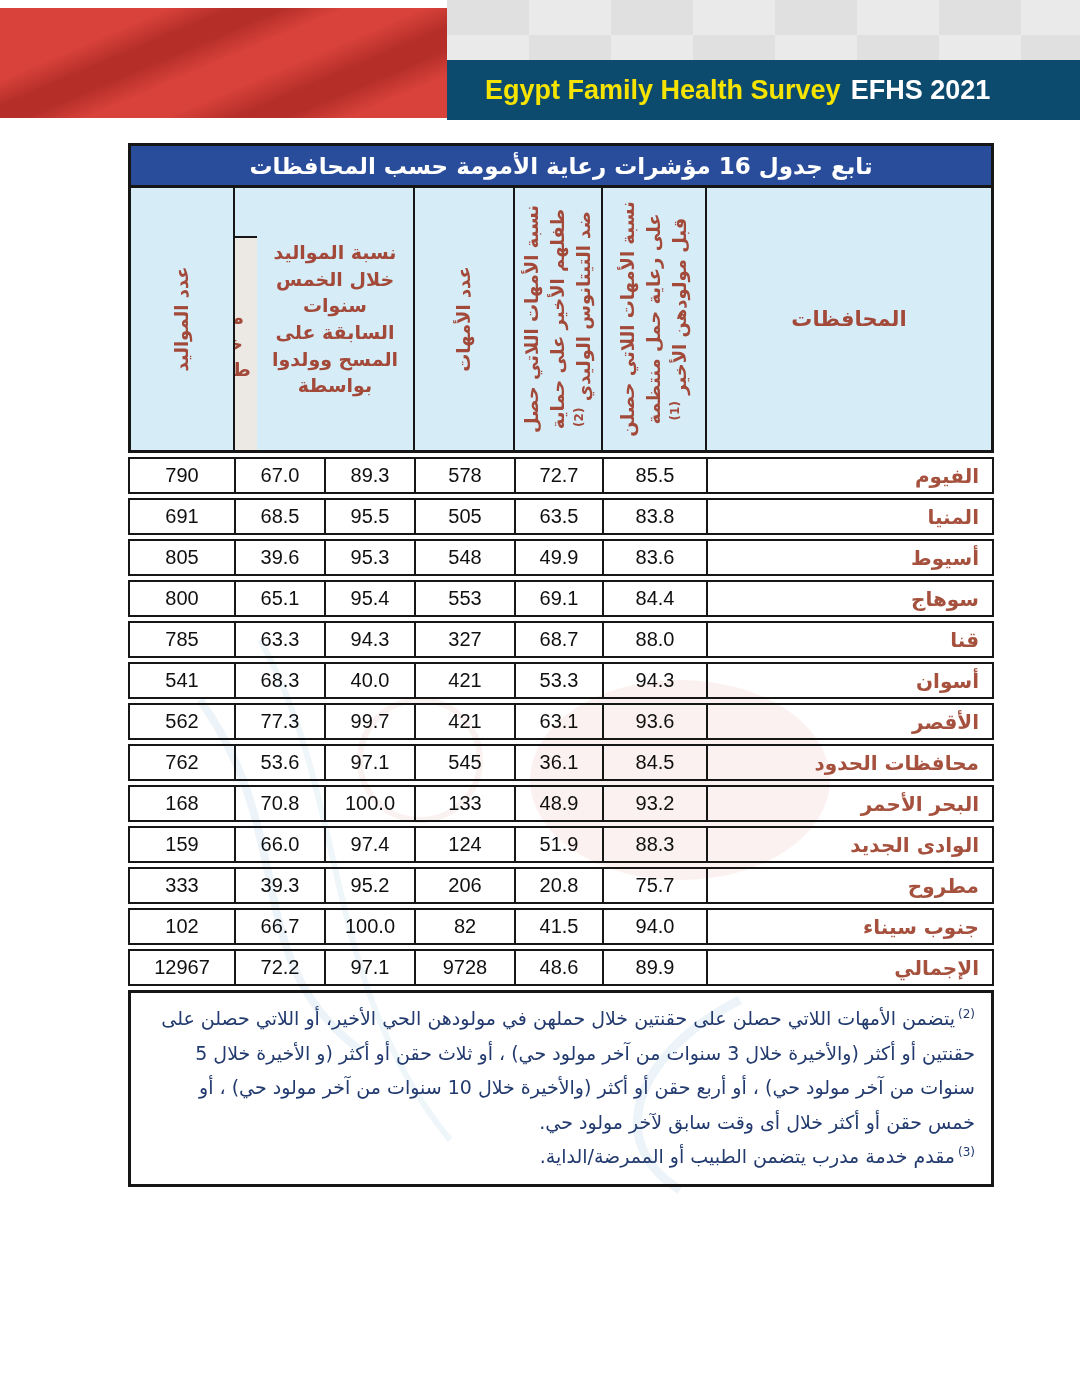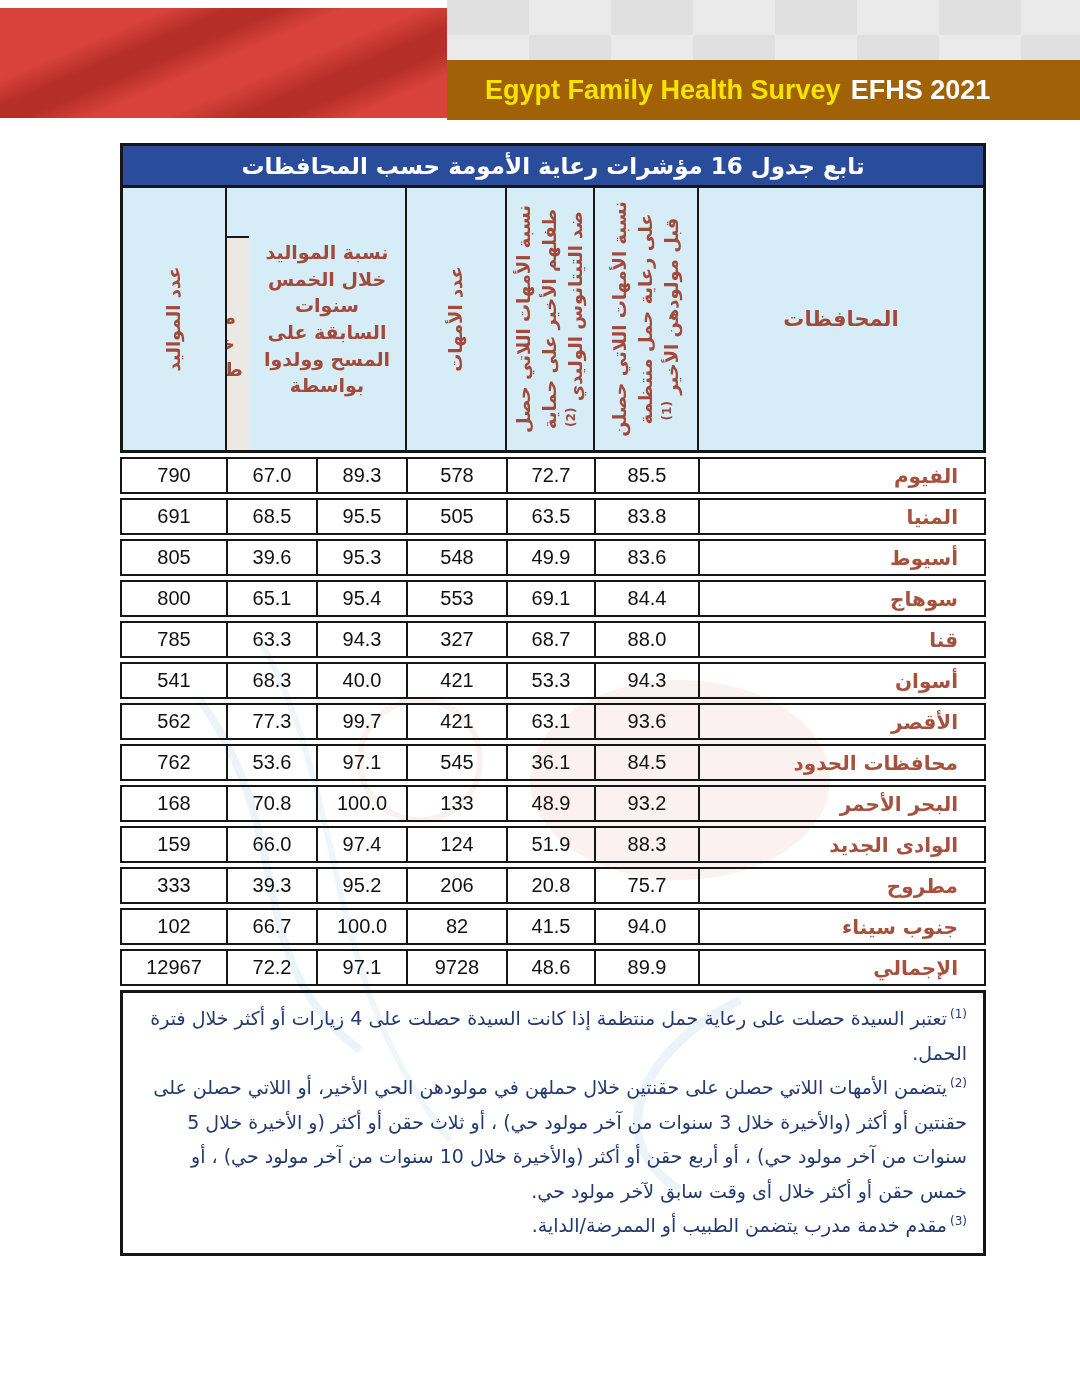--- a/index.html
+++ b/index.html
@@ -8,28 +8,28 @@
 
   
   .checker{position:absolute;left:447px;top:0;width:633px;height:62px;
     background:repeating-conic-gradient(#eaeaea 0% 25%, #e0e0e0 0% 50%);
     background-size:164px 70px;}
   .ribbon{position:absolute;left:0;top:8px;width:447px;height:110px;
     background:
       linear-gradient(157deg, rgba(0,0,0,0) 24%, rgba(125,14,10,.38) 33%, rgba(125,14,10,.38) 40%, rgba(0,0,0,0) 49%),
       linear-gradient(157deg, rgba(0,0,0,0) 60%, rgba(125,14,10,.38) 70%, rgba(125,14,10,.38) 77%, rgba(0,0,0,0) 86%),
       #d8423b;}
-  .darkbar{position:absolute;left:447px;top:60px;width:633px;height:60px;background:#a16207;
+  .darkbar{position:absolute;left:447px;top:60px;width:633px;height:60px;background:#0c4a6e;
     display:flex;align-items:center;padding-left:38px;box-sizing:border-box;
     font-family:"Liberation Sans",sans-serif;font-weight:bold;font-size:27px;white-space:nowrap;}
   .darkbar .hl{color:#f6e400;}
   .darkbar .rest{color:#ffffff;margin-left:10px;}
 
   
-  .tablewrap{position:absolute;left:120px;top:143px;width:866px;direction:rtl;z-index:1;}
+  .tablewrap{position:absolute;left:128px;top:143px;width:866px;direction:rtl;z-index:1;}
   .ttitle{box-sizing:border-box;height:45px;border:3px solid #161616;background:#2a4d9b;
     color:#ffffff;font-weight:bold;font-size:23px;display:flex;align-items:center;justify-content:center;}
   .thead{box-sizing:border-box;height:265px;border:3px solid #161616;border-top:none;
     display:grid;grid-template-columns:284px 104px 88px 100px 180px 1fr;}
   .hcell{box-sizing:border-box;background:#d6edf8;position:relative;overflow:hidden;
     color:#a3493a;font-weight:bold;}
   .hcell + .hcell{border-right:2px solid #161616;}
   .hcell.gov{display:flex;align-items:center;justify-content:center;font-size:21px;}
   .vtext{position:absolute;top:50%;left:50%;width:250px;transform:translate(-50%,-50%) rotate(-90deg);
     text-align:center;font-size:18px;line-height:1.45;}
@@ -39,21 +39,21 @@
   .gsub{flex:1;display:flex;border-top:2px solid #161616;margin-top:48px;}
   .gsubcell{box-sizing:border-box;flex:1;background:#ece9e4;display:flex;align-items:center;justify-content:center;
     text-align:center;font-size:19px;line-height:1.35;color:#a3493a;font-weight:bold;padding:2px 6px;}
   .gsubcell + .gsubcell{border-right:2px solid #161616;padding-left:36px;}
   sup{font-size:12px;}
 
   .trow{box-sizing:border-box;height:37px;margin-top:4px;border:2px solid #161616;
     display:grid;grid-template-columns:284px 104px 88px 100px 90px 90px 1fr;background:transparent;}
   .cell{box-sizing:border-box;display:flex;align-items:center;justify-content:center;overflow:hidden;}
   .cell + .cell{border-right:2px solid #161616;}
-  .cell.name{justify-content:flex-start;padding-right:26px;color:#a5513e;font-weight:bold;font-size:20px;}
+  .cell.name{justify-content:flex-start;padding-right:13px;color:#a5513e;font-weight:bold;font-size:20px;}
   .cell.num{font-family:"Liberation Sans",sans-serif;font-size:20px;color:#101010;direction:ltr;}
 
   .footnotes{box-sizing:border-box;margin-top:4px;border:3px solid #161616;background:transparent;
     padding:8px 16px 10px;color:#223a6e;font-size:19px;line-height:1.82;text-align:right;}
   .footnotes p{margin:0;}
   .footnotes sup{font-size:12px;margin-left:3px;}
 
   
   .wm{position:absolute;left:120px;top:580px;z-index:0;}
 </style>
@@ -218,19 +218,18 @@
       <div class="cell name">الإجمالي</div>
       <div class="cell num">89.9</div>
       <div class="cell num">48.6</div>
       <div class="cell num">9728</div>
       <div class="cell num">97.1</div>
       <div class="cell num">72.2</div>
       <div class="cell num">12967</div>
     </div>
 
     <div class="footnotes">
-      <p><sup>(1)</sup><span>تعتبر السيدة حصلت على رعاية حمل منتظمة إذا كانت السيدة حصلت على 4 زيارات أو أكثر خلال فترة الحمل.</span></p>
       <p><sup>(2)</sup><span>يتضمن الأمهات اللاتي حصلن على حقنتين خلال حملهن في مولودهن الحي الأخير، أو اللاتي حصلن على حقنتين أو أكثر (والأخيرة خلال 3 سنوات من آخر مولود حي) ، أو ثلاث حقن أو أكثر (و الأخيرة خلال 5 سنوات من آخر مولود حي) ، أو أربع حقن أو أكثر (والأخيرة خلال 10 سنوات من آخر مولود حي) ، أو خمس حقن أو أكثر خلال أى وقت سابق لآخر مولود حي.</span></p>
       <p><sup>(3)</sup><span>مقدم خدمة مدرب يتضمن الطبيب أو الممرضة/الداية.</span></p>
     </div>
 
   </div>
 </div>
 
 </body></html>

